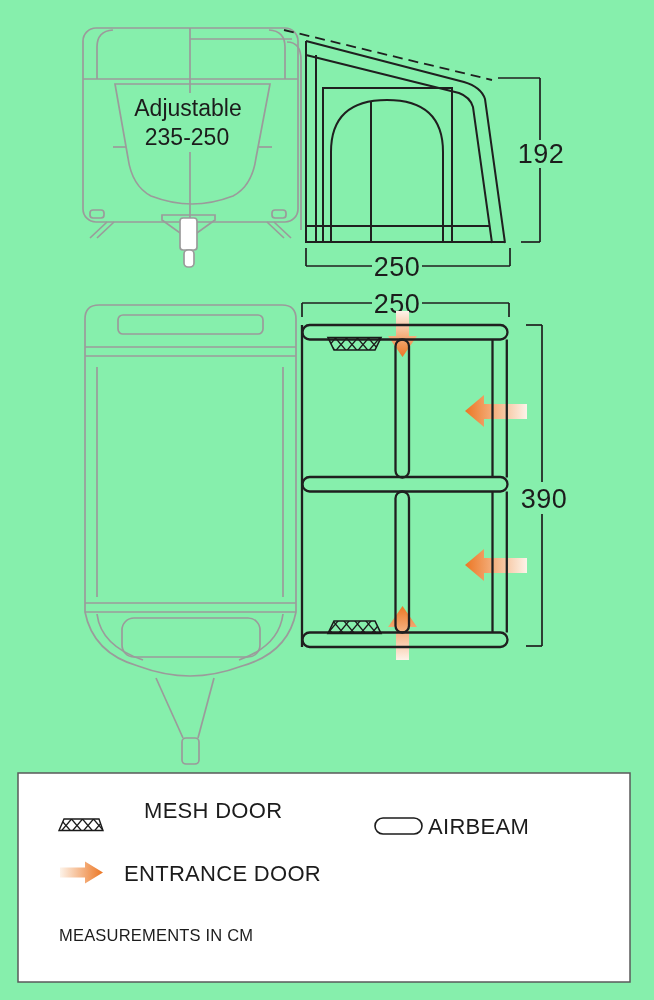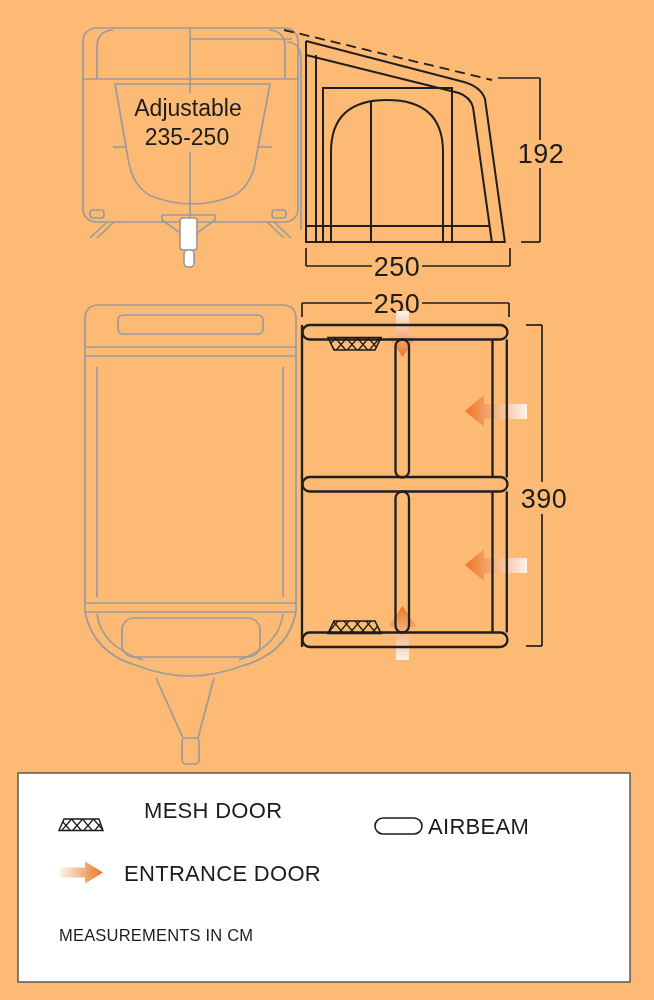--- a/index.html
+++ b/index.html
@@ -1,16 +1,16 @@
 <!DOCTYPE html>
 <html><head>
 <meta charset="utf-8">
 <style>
   html,body{margin:0;padding:0;background:#ffffff;}
-  .canvas{position:relative;width:654px;height:1000px;background:#fdba74;overflow:hidden;
+  .canvas{position:relative;width:654px;height:1000px;background:#86efac;overflow:hidden;
           font-family:"Liberation Sans", sans-serif;}
   svg text{font-family:"Liberation Sans", sans-serif;fill:#1c1c1c;}
   .dim-text{font-size:27px;letter-spacing:0.5px;}
   .label-text{font-size:23px;}
   .legend-text{font-size:22px;letter-spacing:0.3px;}
   .note-text{font-size:16.5px;letter-spacing:0.2px;}
 </style>
 </head>
 <body>
 

